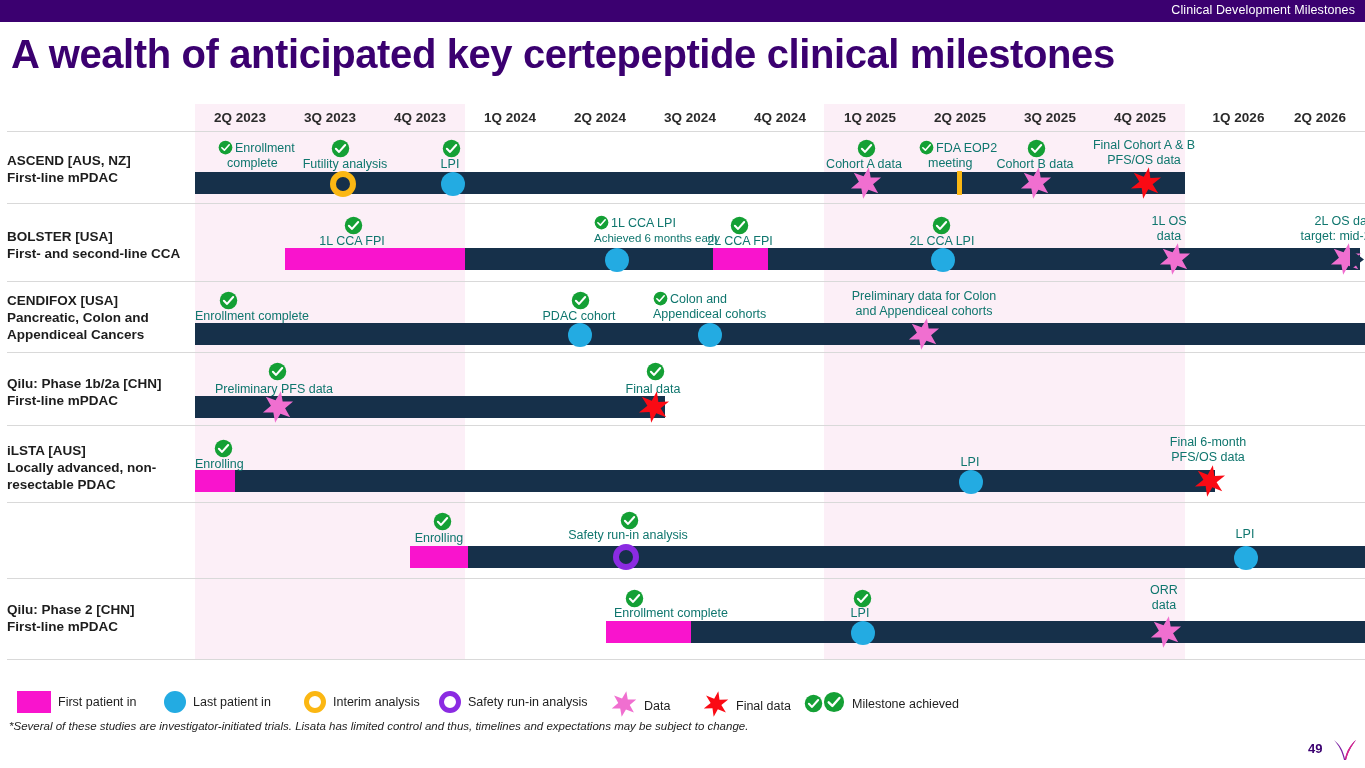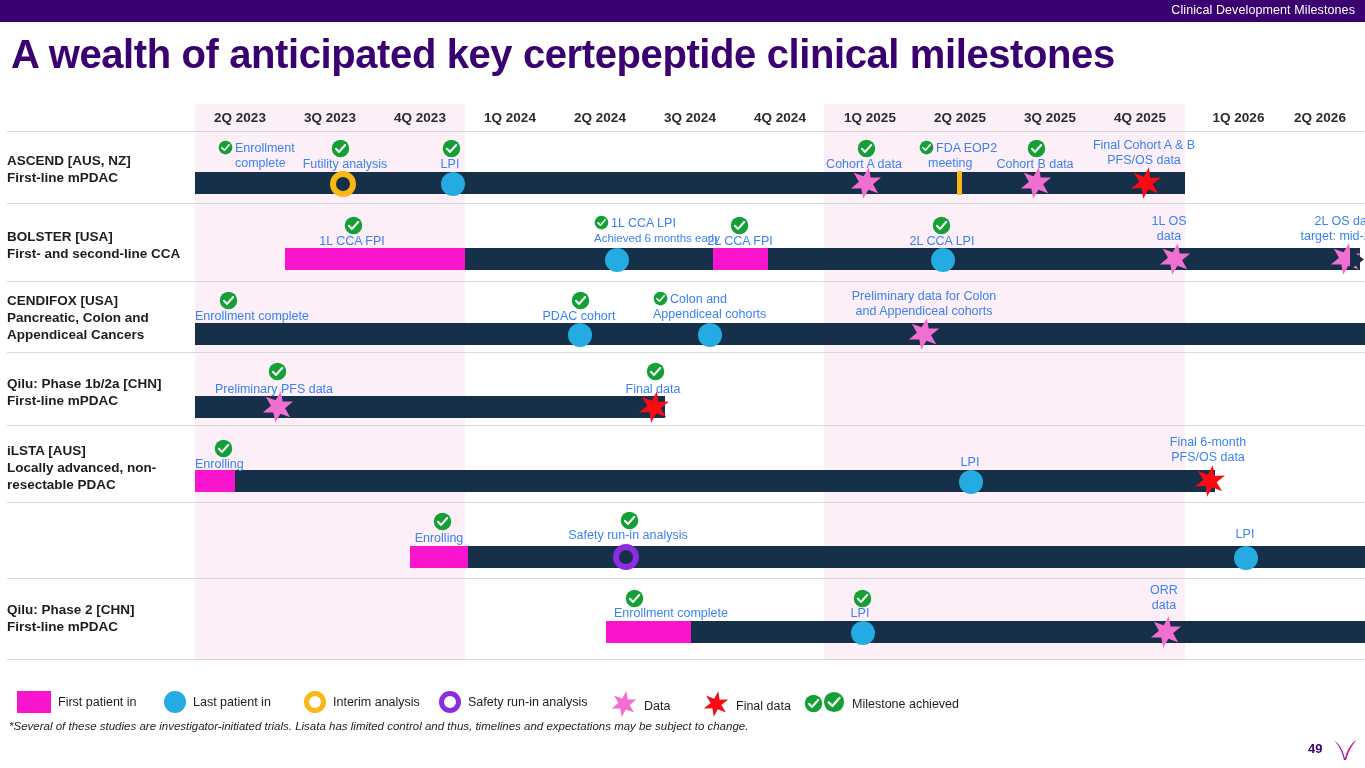--- a/index.html
+++ b/index.html
@@ -75,21 +75,21 @@
   .m-safety {
     width:26px; height:26px; border-radius:50%;
     background:transparent; border:6px solid #8B2BE2;
   }
   
   .m-tick { width:5px; height:24px; background:#FBB713; }
 
   
   .cap {
     position:absolute;
-    font-size:12.5px; color:#3b82f6; line-height:15px;
+    font-size:12.5px; color:#0f766e; line-height:15px;
     white-space:nowrap;
   }
   .cap.center { text-align:center; }
   .chk {
     display:inline-block; width:15px; height:15px; vertical-align:-3px;
     margin-right:2px;
   }
 
   
   .legend { position:absolute; left:9px; top:686px; }
@@ -188,21 +188,21 @@
     <div>First-line mPDAC</div>
   </div>
 
   <div class="track" style="left:195px; width:990px; top:172px"></div>
 
   <div class="cap" style="left:218px; top:140px">
     <span class="chk"><svg width="15" height="15" viewBox="0 0 24 24">
           <circle cx="12" cy="12" r="11" fill="#14A035"></circle>
           <path d="M6.2,12.4 L10.2,16.3 L17.9,7.6" stroke="#ffffff" stroke-width="2.6" fill="none" stroke-linecap="round" stroke-linejoin="round"></path>
         </svg></span><span>Enrollment</span><br>
-    <span style="margin-left:17px">complete</span>
+    <span style="margin-left:9px">complete</span>
   </div>
   <div class="cap center" style="left:298px; top:157px; width:94px">
     <span>Futility analysis</span>
   </div>
   <div class="marker" style="left:330px; top:171px">
       <div class="m-interim"></div>
     </div>
   <div class="marker" style="left:331px; top:139px"><svg width="19" height="19" viewBox="0 0 24 24">
         <circle cx="12" cy="12" r="11" fill="#14A035"></circle>
         <path d="M6.2,12.4 L10.2,16.3 L17.9,7.6" stroke="#ffffff" stroke-width="2.6" fill="none" stroke-linecap="round" stroke-linejoin="round"></path>

